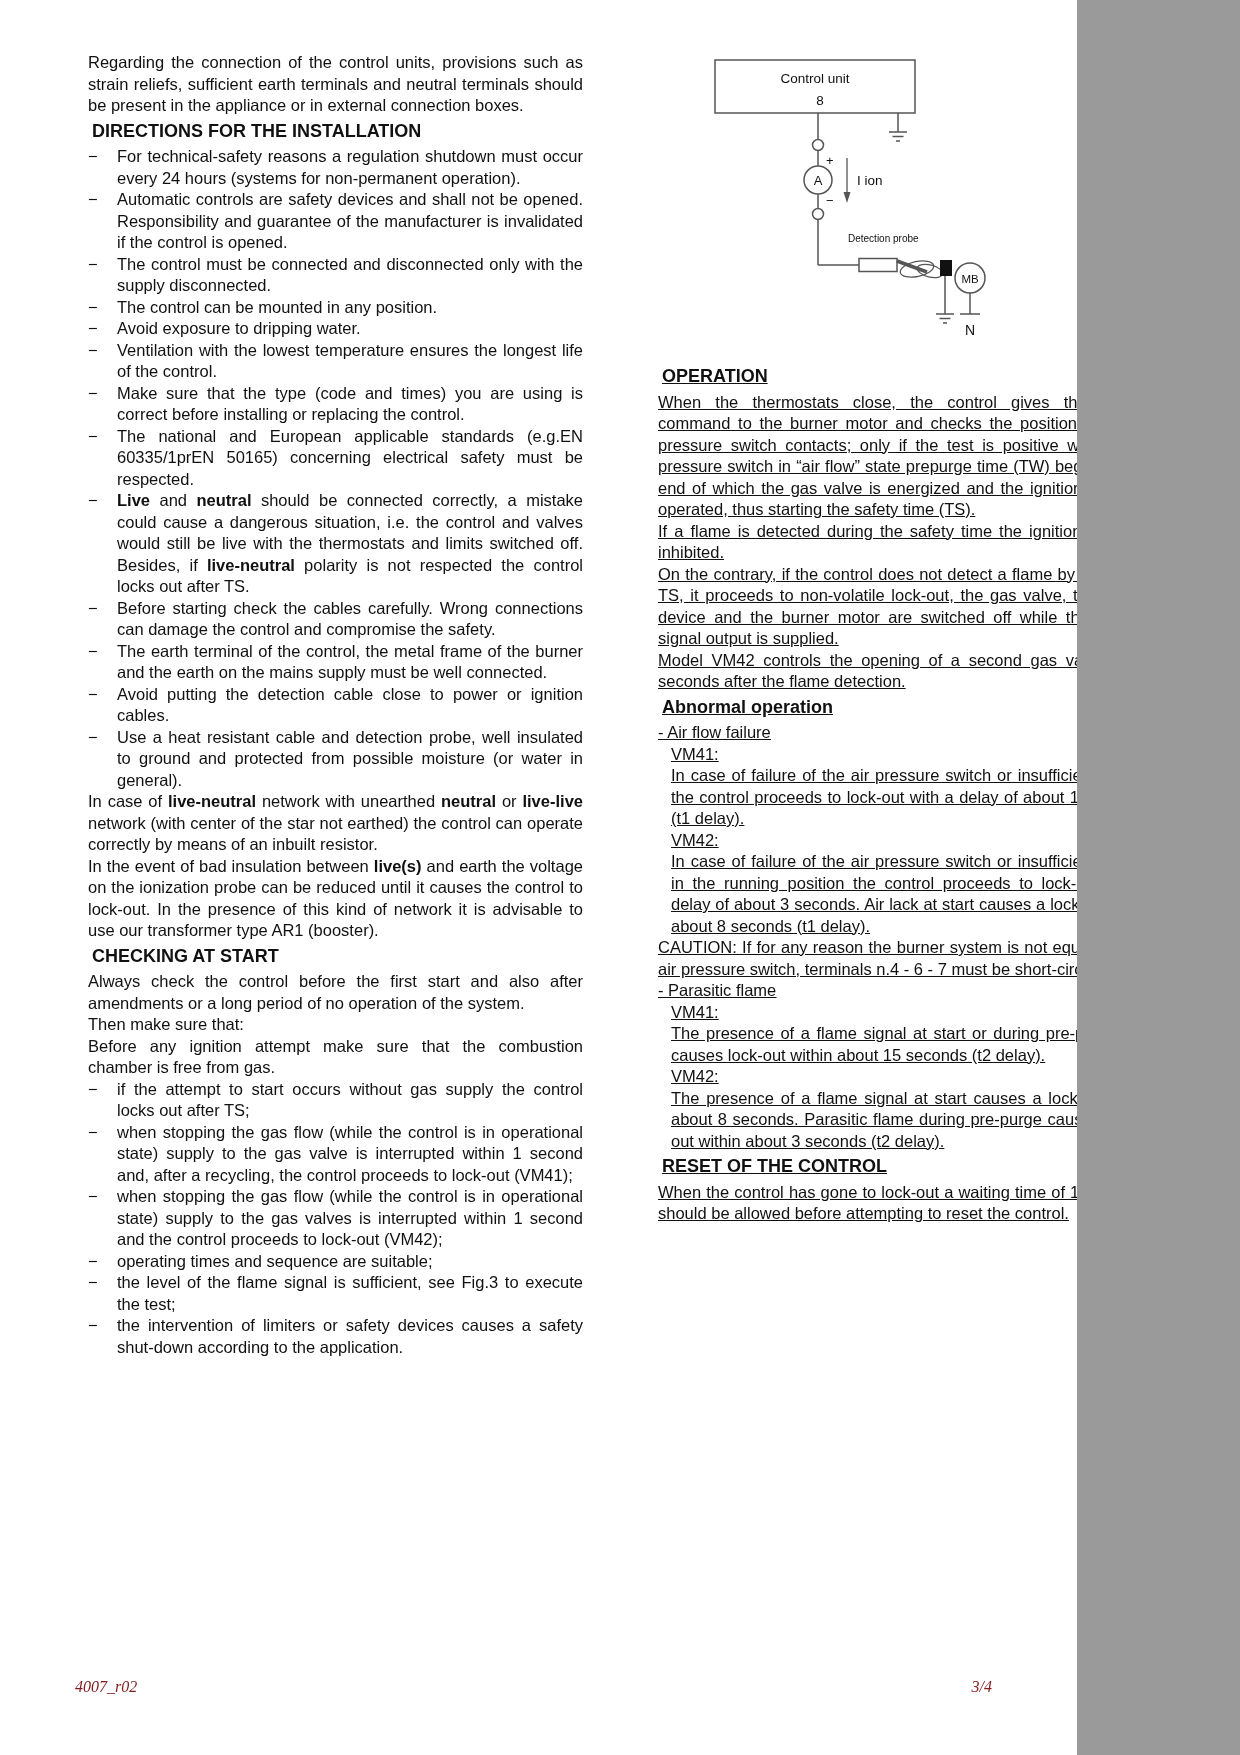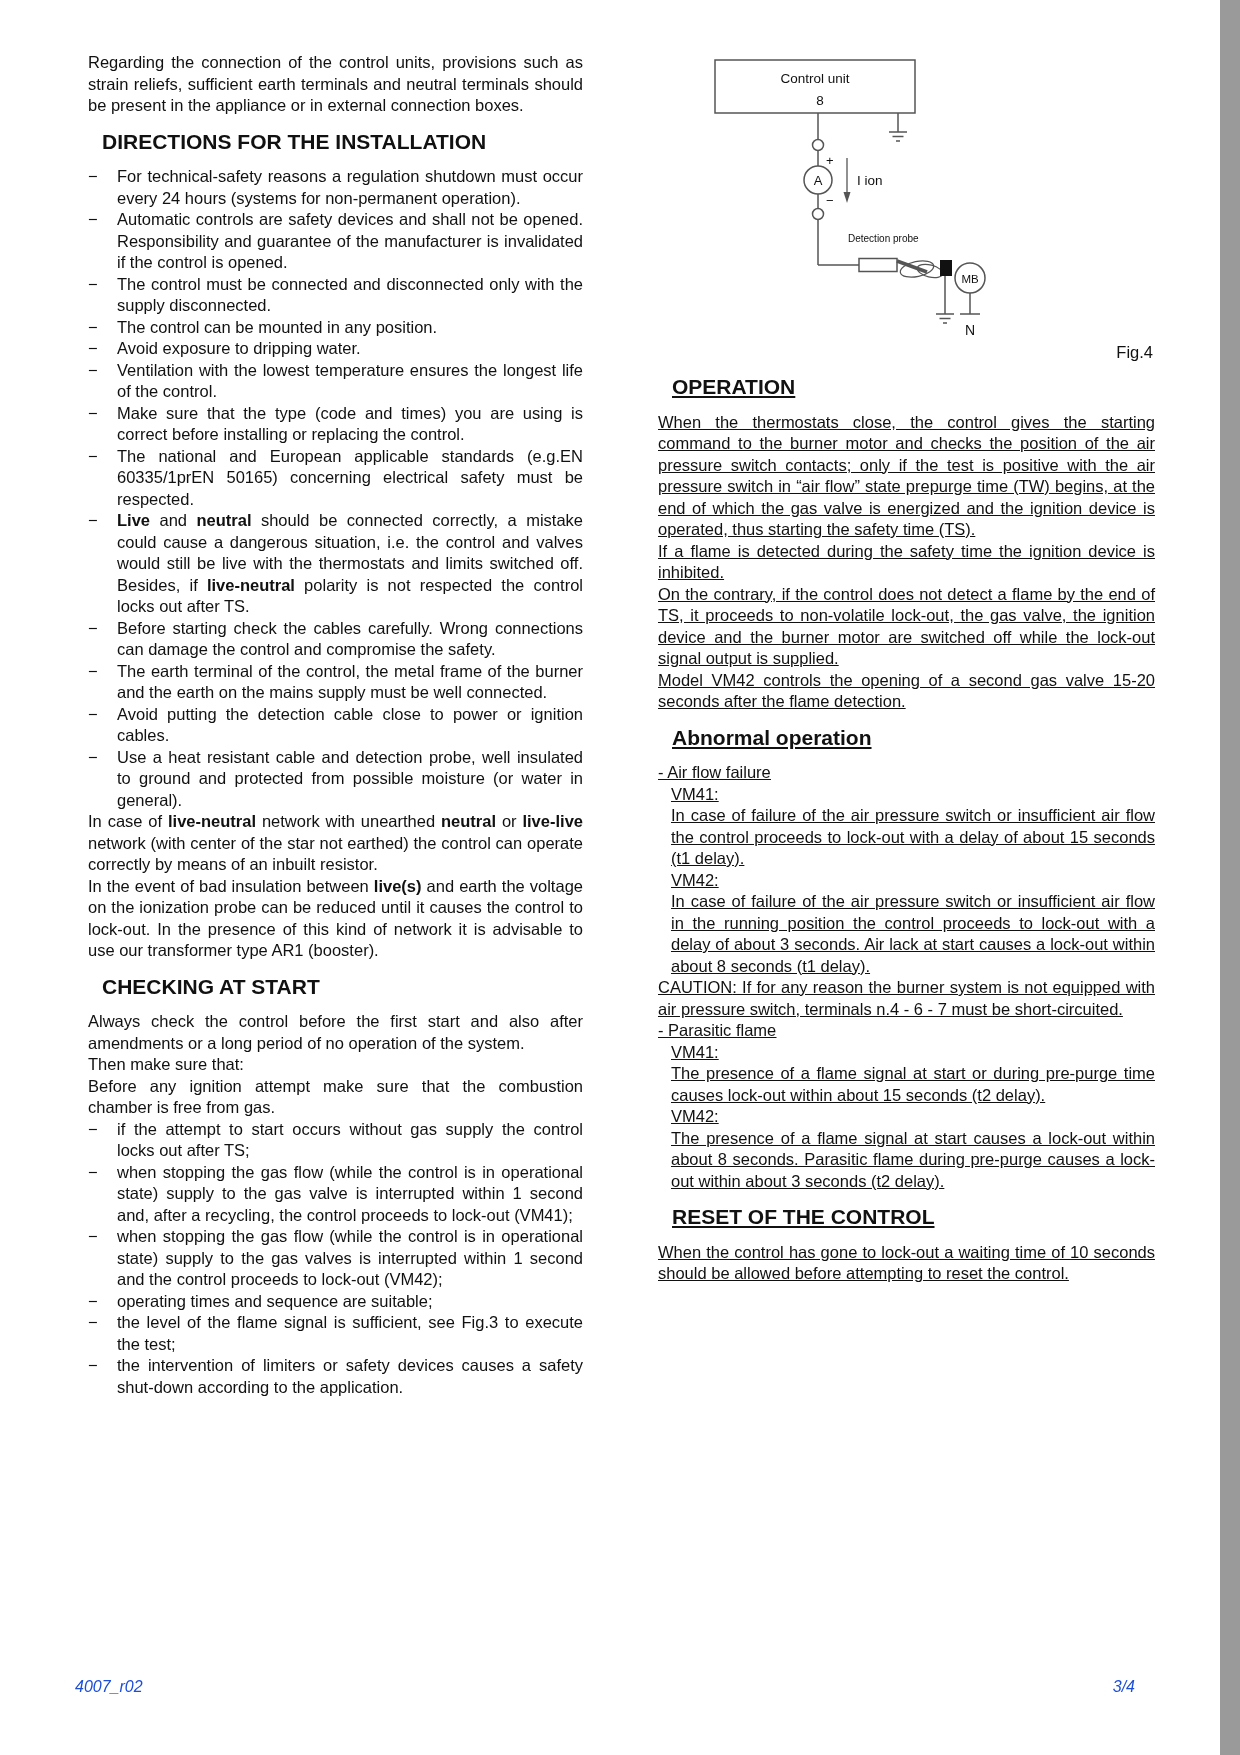--- a/index.html
+++ b/index.html
@@ -1,39 +1,39 @@
 <!DOCTYPE html>
 <html><head>
 <meta charset="utf-8">
 <style>
   html,body{margin:0;padding:0;background:#9a9a9a;}
   .page{
-    width:1220px;height:1755px;background:#ffffff;position:relative;overflow:hidden;
+    width:1077px;height:1755px;background:#ffffff;position:relative;overflow:hidden;
     font-family:"Liberation Sans","DejaVu Sans",sans-serif;
     font-size:16.5px;line-height:21.5px;color:#111;
   }
   .cols{display:flex;padding:52px 85px 0 88px;gap:75px;}
   .col-left{width:495px;flex:none;}
   .col-right{width:497px;flex:none;text-decoration:underline;}
   p.para{margin:0;text-align:justify;}
-  h3.hd{margin:14px;font-size:21px;line-height:21.5px;font-weight:bold;}
+  h3.hd{margin:4px;font-size:18px;line-height:21.5px;font-weight:bold;}
   .mt{margin-top:9px;}
   .ind{padding-left:13px;}
   .li{display:flex;}
   .marker{width:29px;flex:none;}
   .litext{flex:1;text-align:justify;}
   .b{font-weight:bold;}
   .u{text-decoration:underline;}
   .figure{height:310px;position:relative;}
   .figure svg{position:absolute;left:0;top:0;}
   .figure text{font-family:"Liberation Sans","DejaVu Sans",sans-serif;fill:#111;}
   .footer{
     position:absolute;left:75px;right:85px;top:1676px;
     display:flex;justify-content:space-between;
-    font-family:Liberation Sans, sans-serif;font-style:italic;font-size:16px;color:#1d4ed8;
+    font-family:Liberation Serif, serif;font-style:italic;font-size:16px;color:#7f1d1d;
   }
 </style>
 </head>
 <body>
 
 <div class="page">
   <div class="cols">
 
     <div class="col-left">
         <p class="para"><span>Regarding the connection of the control units, provisions such as strain reliefs, sufficient earth terminals and neutral terminals should be present in the appliance or in external connection boxes.</span></p>

